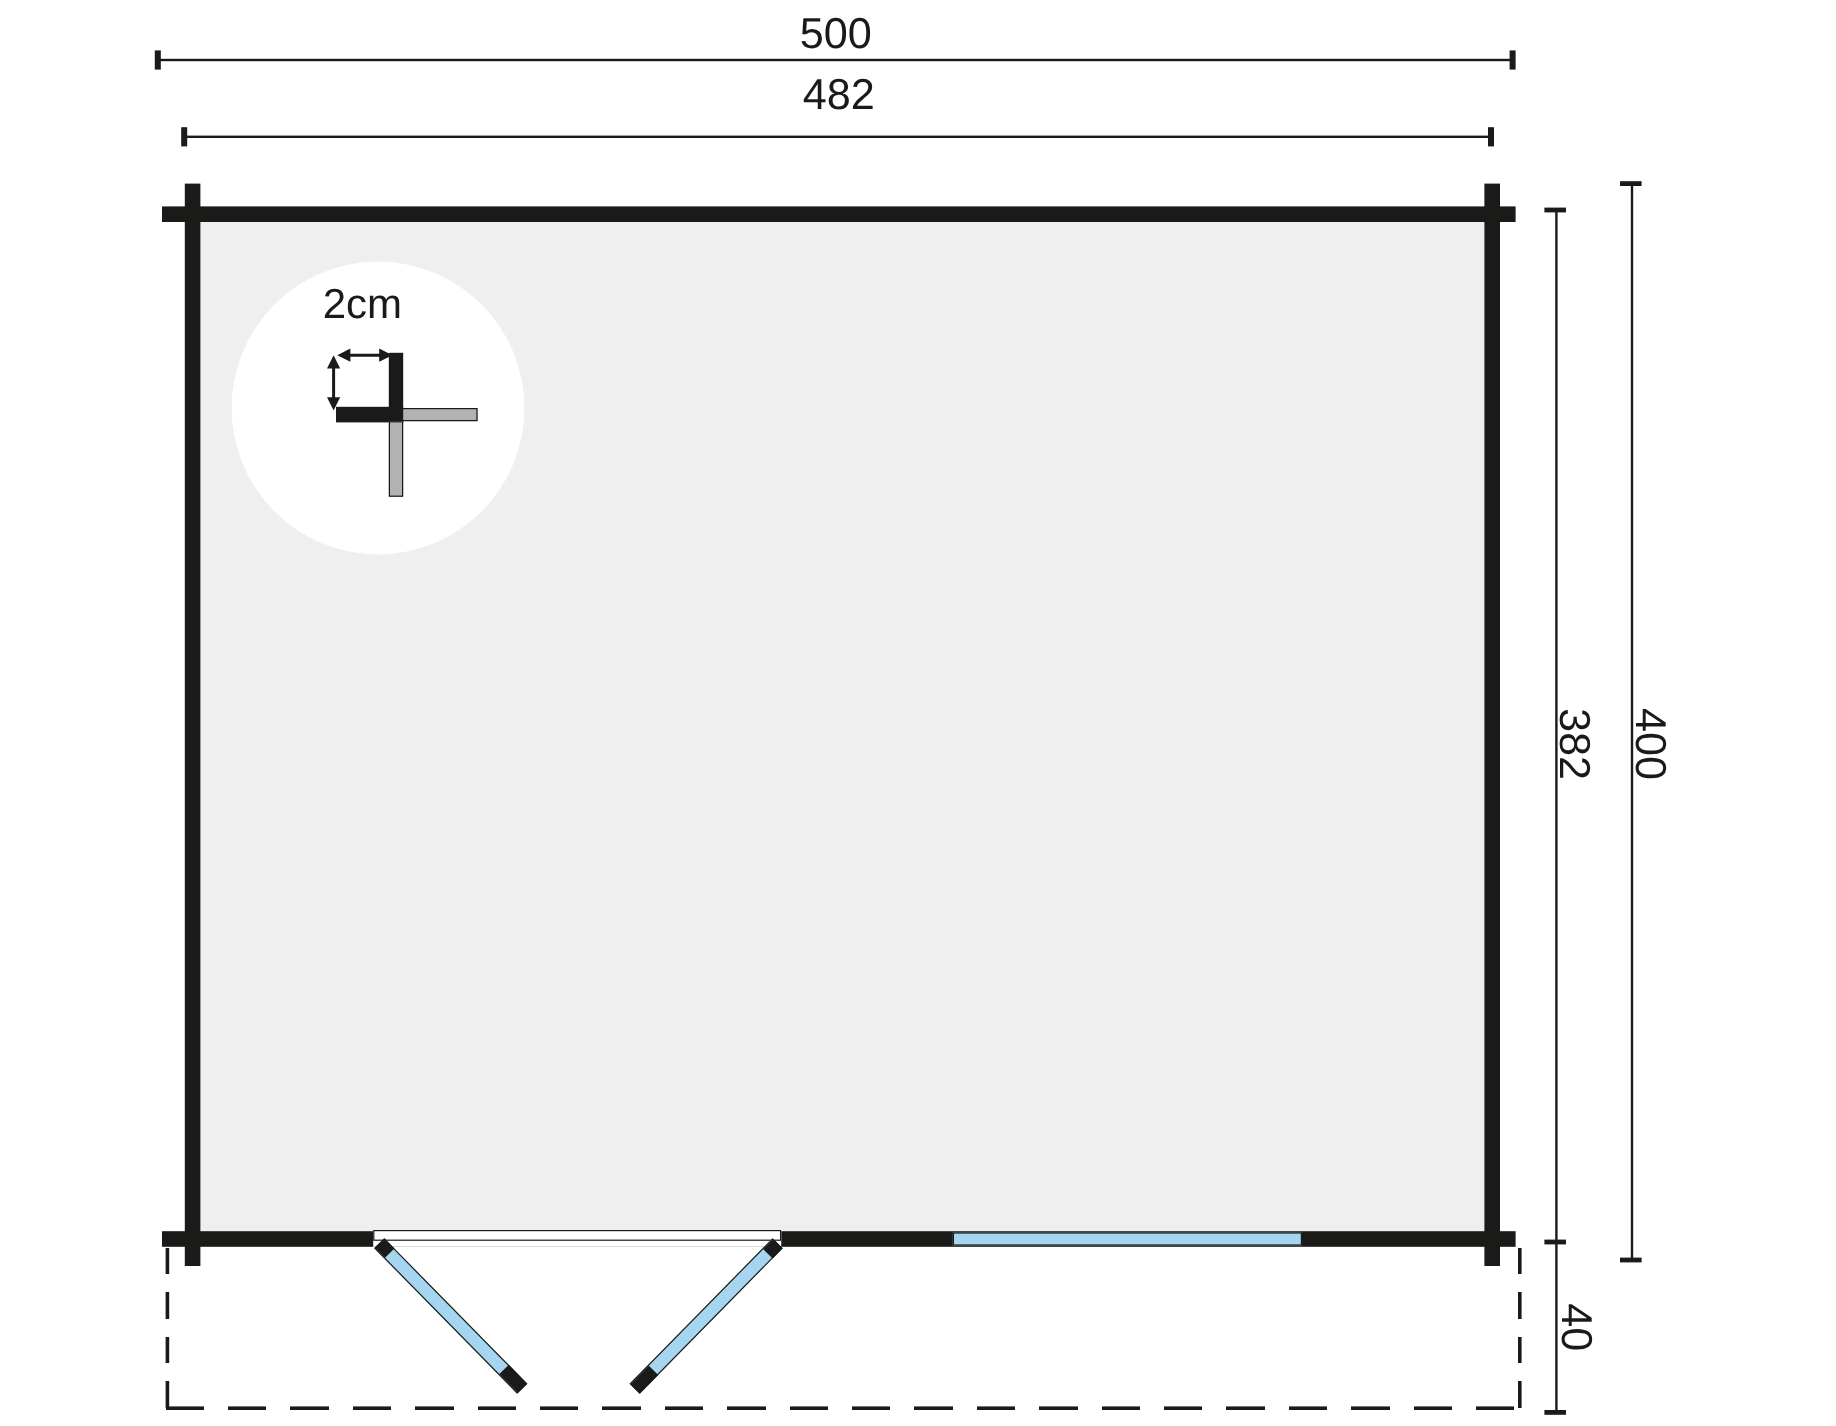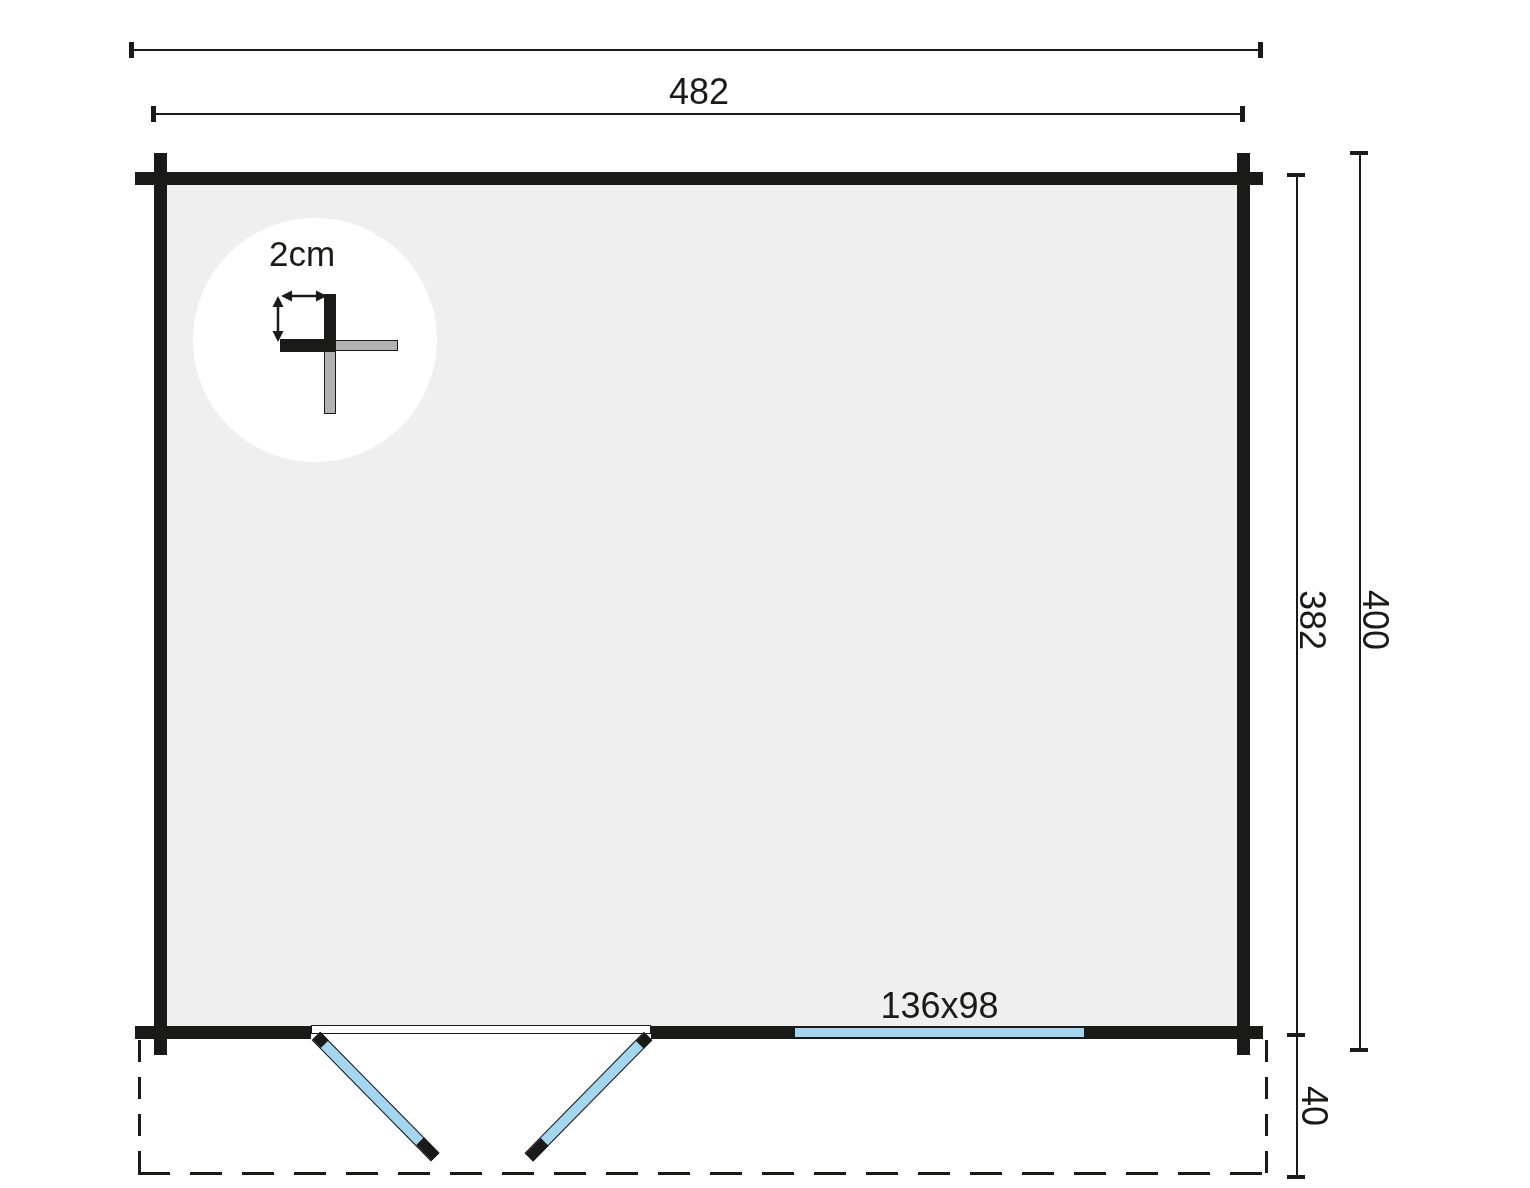--- a/index.html
+++ b/index.html
@@ -39,25 +39,26 @@
   
   .detail-circle{width:244px;height:244px;border-radius:50%;background:#ffffff;}
   .gray-bar{background:var(--log-end-gray);border:1.5px solid var(--line);}
   svg{display:block;}
 </style>
 </head>
 <body>
 
 <div class="canvas">
 
+  <div class="abs dim-label" style="left:131px;top:10px;width:1131px;">500</div>
   <div class="abs hline" style="left:131px;top:49px;width:1131px;"></div>
   <div class="abs tick-v" style="left:129px;top:42px;"></div>
   <div class="abs tick-v" style="left:1258px;top:42px;"></div>
 
-  <div class="abs dim-label" style="left:153px;top:74px;width:1092px;text-align:center;">482</div>
+  <div class="abs dim-label" style="left:153px;top:61px;width:1092px;text-align:center;">482</div>
   <div class="abs hline" style="left:153px;top:113px;width:1092px;"></div>
   <div class="abs tick-v" style="left:151px;top:106px;"></div>
   <div class="abs tick-v" style="left:1240px;top:106px;"></div>
 
   <div class="abs interior" style="left:167px;top:185px;width:1070px;height:841px;"></div>
   <div class="abs wall" style="left:135px;top:172px;width:1128px;height:13px;"></div>
   <div class="abs wall" style="left:135px;top:1026px;width:1128px;height:13px;"></div>
   <div class="abs wall" style="left:154px;top:153px;width:13px;height:902px;"></div>
   <div class="abs wall" style="left:1237px;top:153px;width:13px;height:902px;"></div>
 
@@ -85,21 +86,20 @@
   <div class="abs door-leaf" style="left:316px;top:1030px;transform:rotate(45.5deg);">
     <span class="leaf-hinge"></span>
     <span class="leaf-cap"></span>
   </div>
   <div class="abs door-leaf" style="left:648px;top:1030px;transform:rotate(134.5deg);">
     <span class="leaf-hinge"></span>
     <span class="leaf-cap"></span>
   </div>
 
   <div class="abs window-bar" style="left:794px;top:1027px;width:291px;height:11px;"></div>
-  <div class="abs dim-label" style="left:794px;top:988px;width:291px;">136x98</div>
 
   <div class="abs dash-v" style="left:138px;top:1040px;height:134px;"></div>
   <div class="abs dash-h" style="left:138px;top:1172px;width:1131px;"></div>
   <div class="abs dash-v" style="left:1265px;top:1040px;height:134px;"></div>
 
   <div class="abs vline" style="left:1296px;top:175px;height:860px;"></div>
   <div class="abs tick-h" style="left:1287px;top:173px;"></div>
   <div class="abs tick-h" style="left:1287px;top:1033px;"></div>
   <div class="abs dim-label-rot" style="left:1294px;top:565px;height:110px;">382</div>
 

